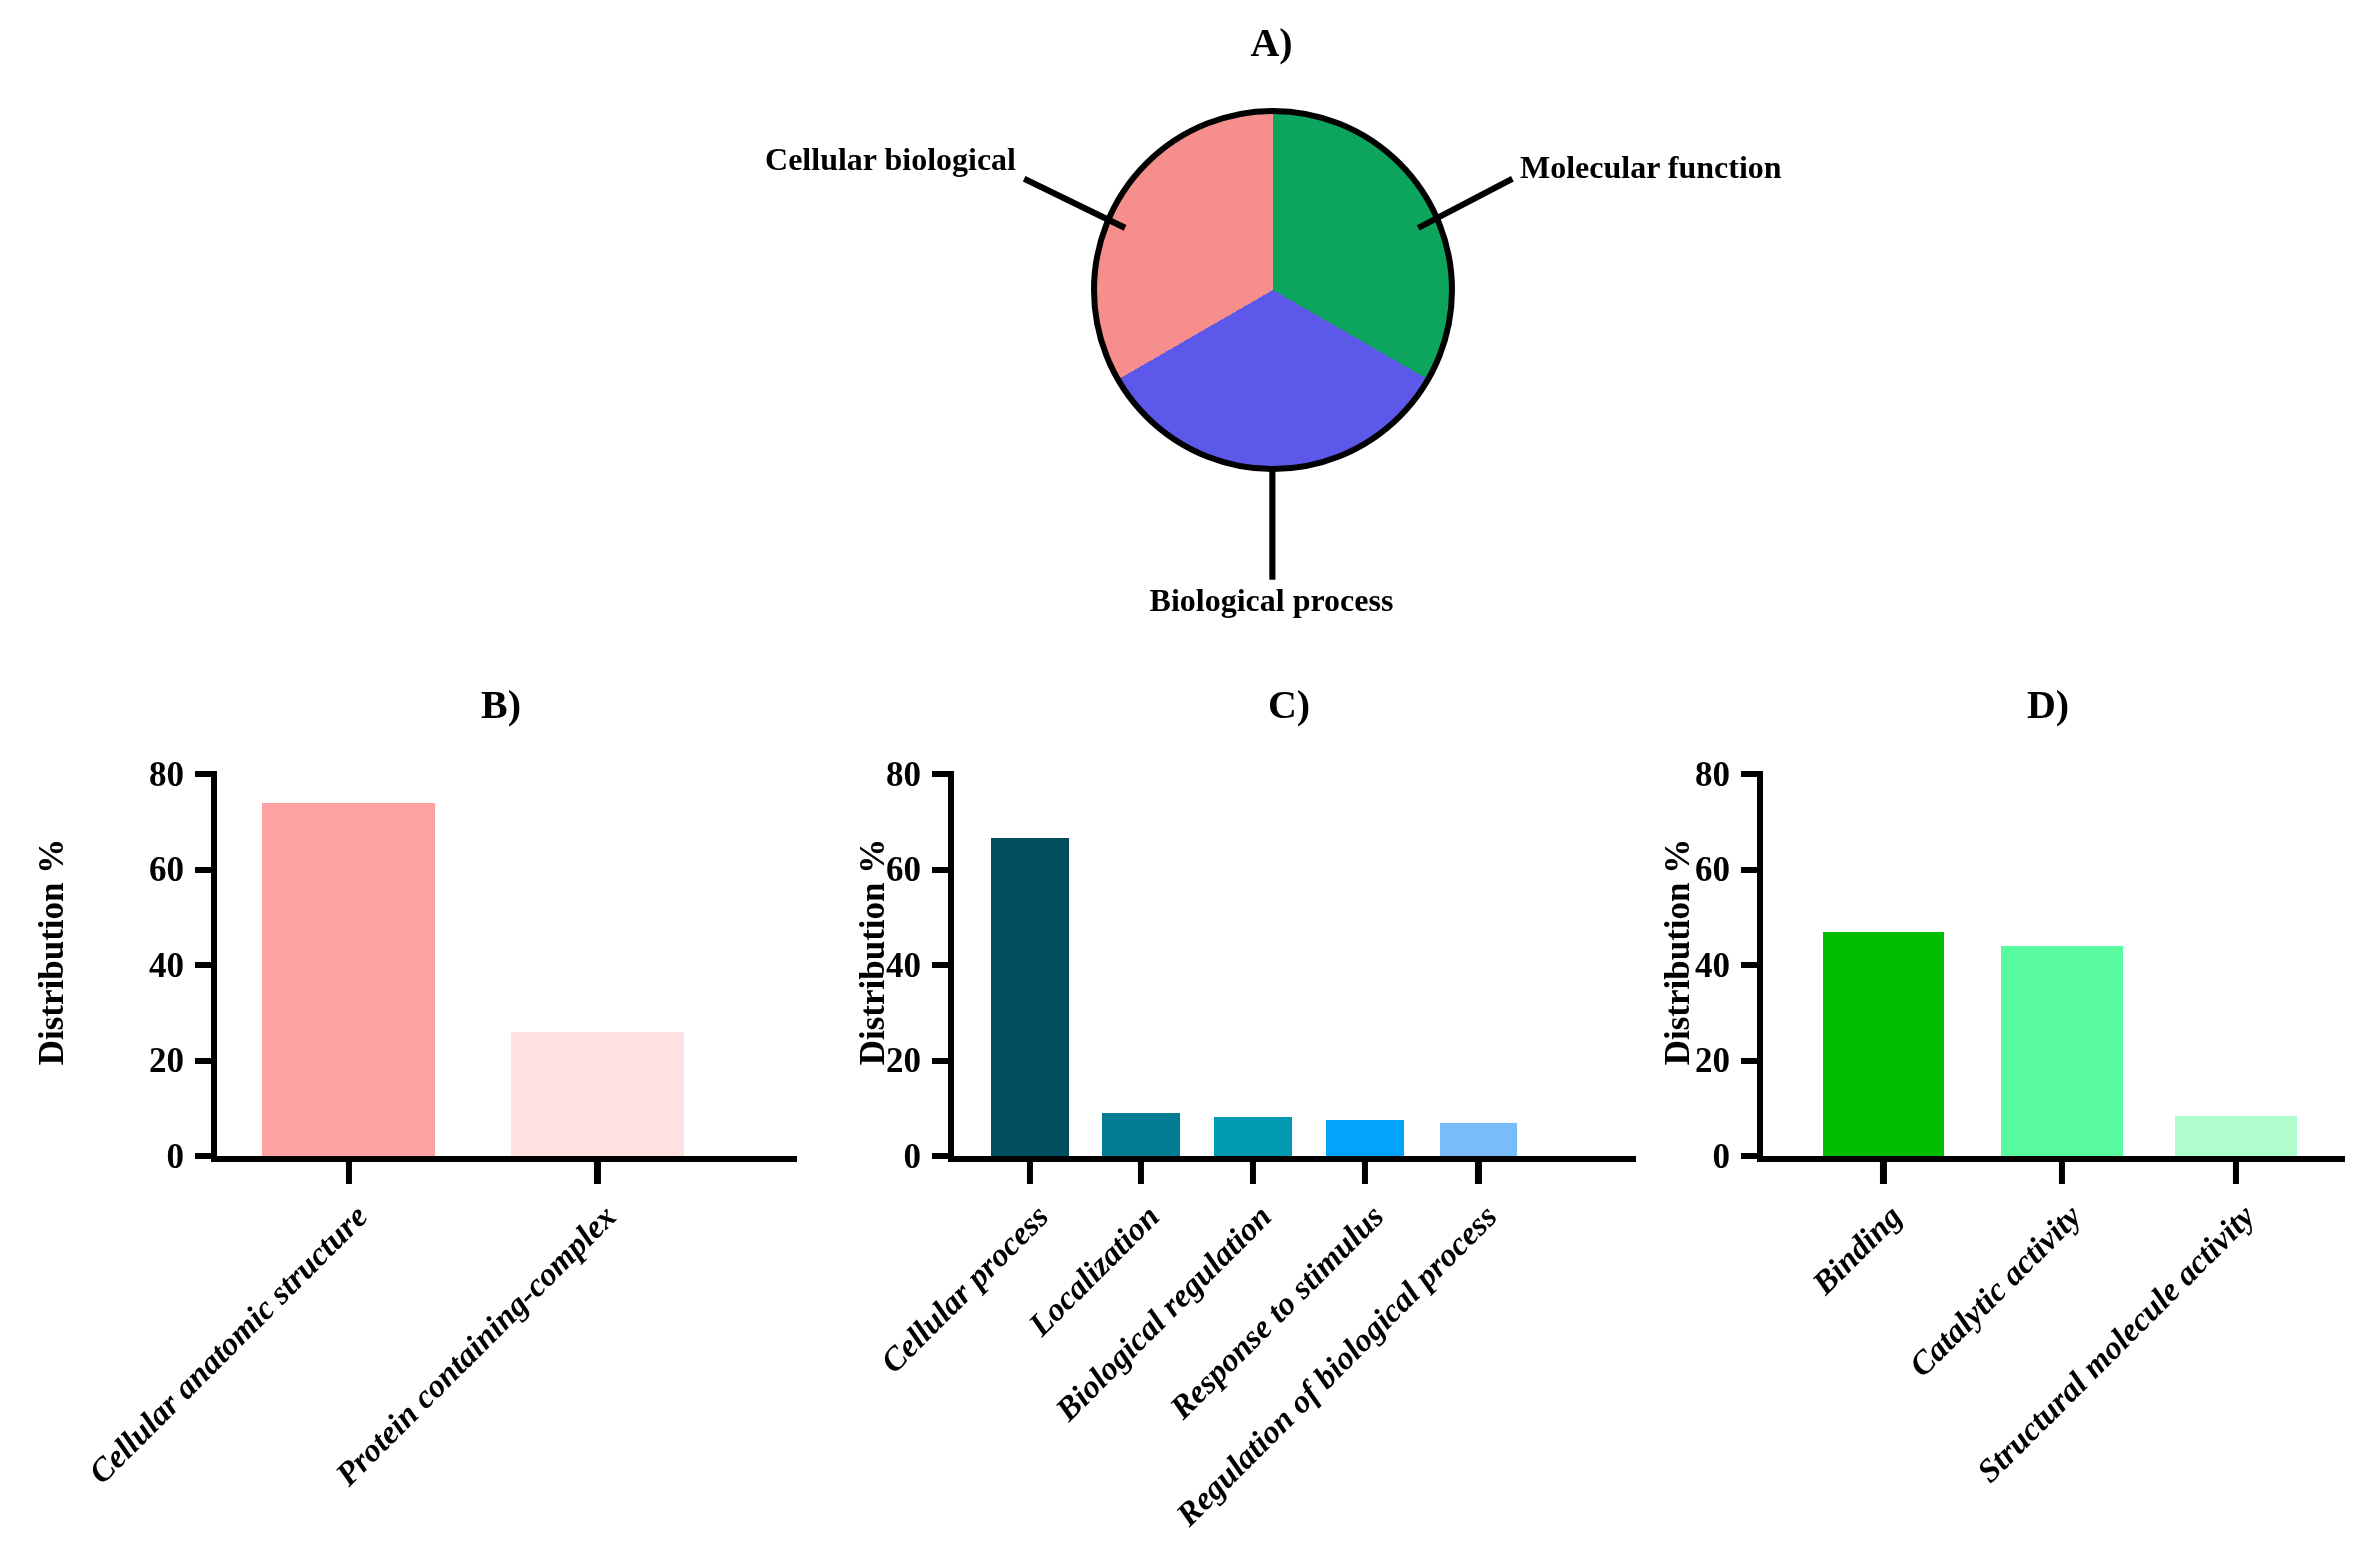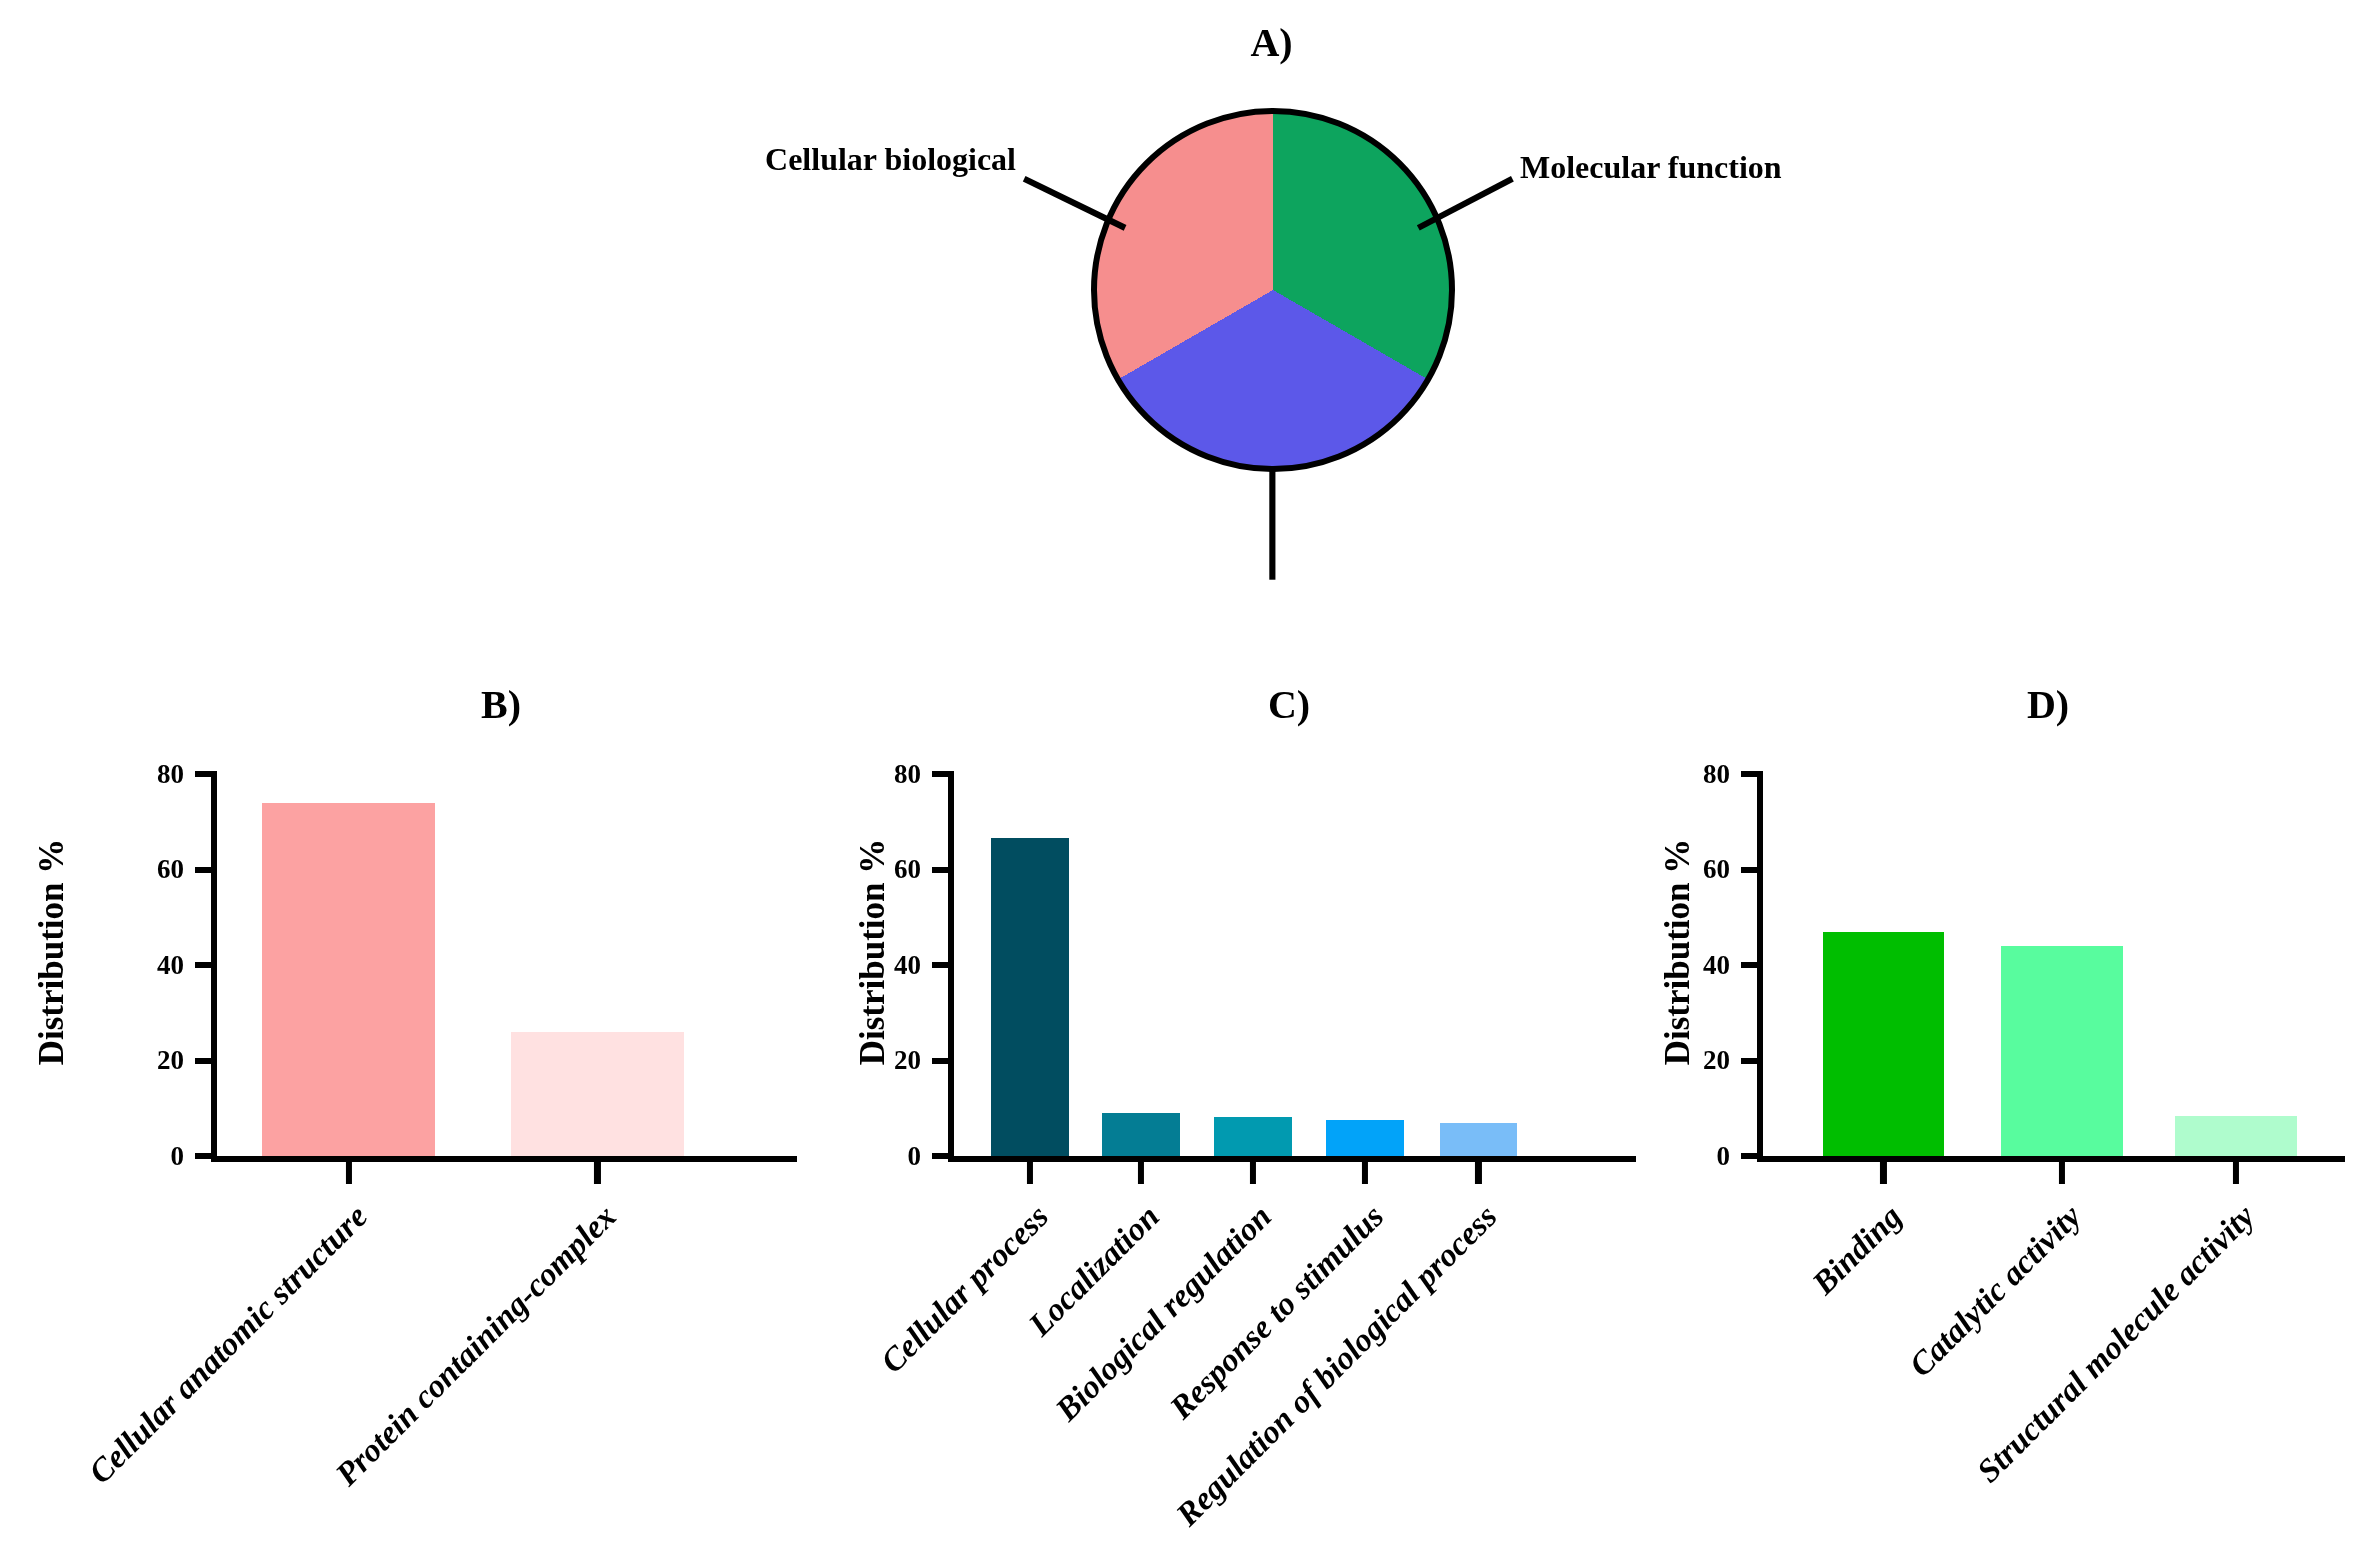--- a/index.html
+++ b/index.html
@@ -28,21 +28,21 @@
   .ylabel {
     position:absolute; width:409px; height:48px; line-height:48px; text-align:center;
     font-size:35px; font-weight:bold; transform:rotate(-90deg); white-space:nowrap;
   }
   .plot {
     position:absolute; top:774px; height:382px;
     border-left:6.1px solid #000; border-bottom:6.1px solid #000;
   }
   .ytick { position:absolute; right:100%; width:22.5px; height:6.1px; background:#000; }
   .ytick-label {
-    position:absolute; right:calc(100% + 33px); font-size:27px; font-weight:bold;
+    position:absolute; right:calc(100% + 33px); font-size:35px; font-weight:bold;
     line-height:35px; text-align:right;
   }
   .bar { position:absolute; bottom:0; }
   .xtick {
     position:absolute; top:calc(100% + 6.1px); width:6.1px; height:22px; background:#000;
     transform:translateX(-50%);
   }
   .xlabel { position:absolute; top:calc(100% + 42px); width:0; height:0; }
   .xlabel span {
     position:absolute; right:0; top:0; white-space:nowrap;
@@ -57,20 +57,21 @@
 
   <div class="pie-title">A)</div>
   <div class="pie" id="pie" style="background: conic-gradient(rgb(13, 164, 94) 0deg, rgb(13, 164, 94) 119.988deg, rgb(92, 88, 233) 119.988deg, rgb(92, 88, 233) 240.012deg, rgb(246, 142, 142) 240.012deg, rgb(246, 142, 142) 360deg);"></div>
   <svg class="leaders" width="2377" height="1559" viewBox="0 0 3486 2286">
     <line x1="1502" y1="262" x2="1650" y2="334" stroke="#000" stroke-width="9"></line>
     <line x1="2218" y1="262" x2="2080" y2="334" stroke="#000" stroke-width="9"></line>
     <line x1="1866" y1="690" x2="1866" y2="850" stroke="#000" stroke-width="9"></line>
   </svg>
   <div class="pie-label left">Cellular biological</div>
   <div class="pie-label right">Molecular function</div>
+  <div class="pie-label bottom">Biological process</div>
 
   <div class="panel-title" style="left:211px;width:580px;">B)</div>
   <div class="ylabel" style="left:-153px;top:928px;">Distribution %</div>
   <div class="plot" style="left:211px;width:580px;">
       <div class="ytick" style="bottom: calc(0% - 3.1px);"></div>
       <div class="ytick-label" style="bottom: calc(0% - 17.7px);">0</div>
       <div class="ytick" style="bottom: calc(25% - 3.1px);"></div>
       <div class="ytick-label" style="bottom: calc(25% - 17.7px);">20</div>
       <div class="ytick" style="bottom: calc(50% - 3.1px);"></div>
       <div class="ytick-label" style="bottom: calc(50% - 17.7px);">40</div>

